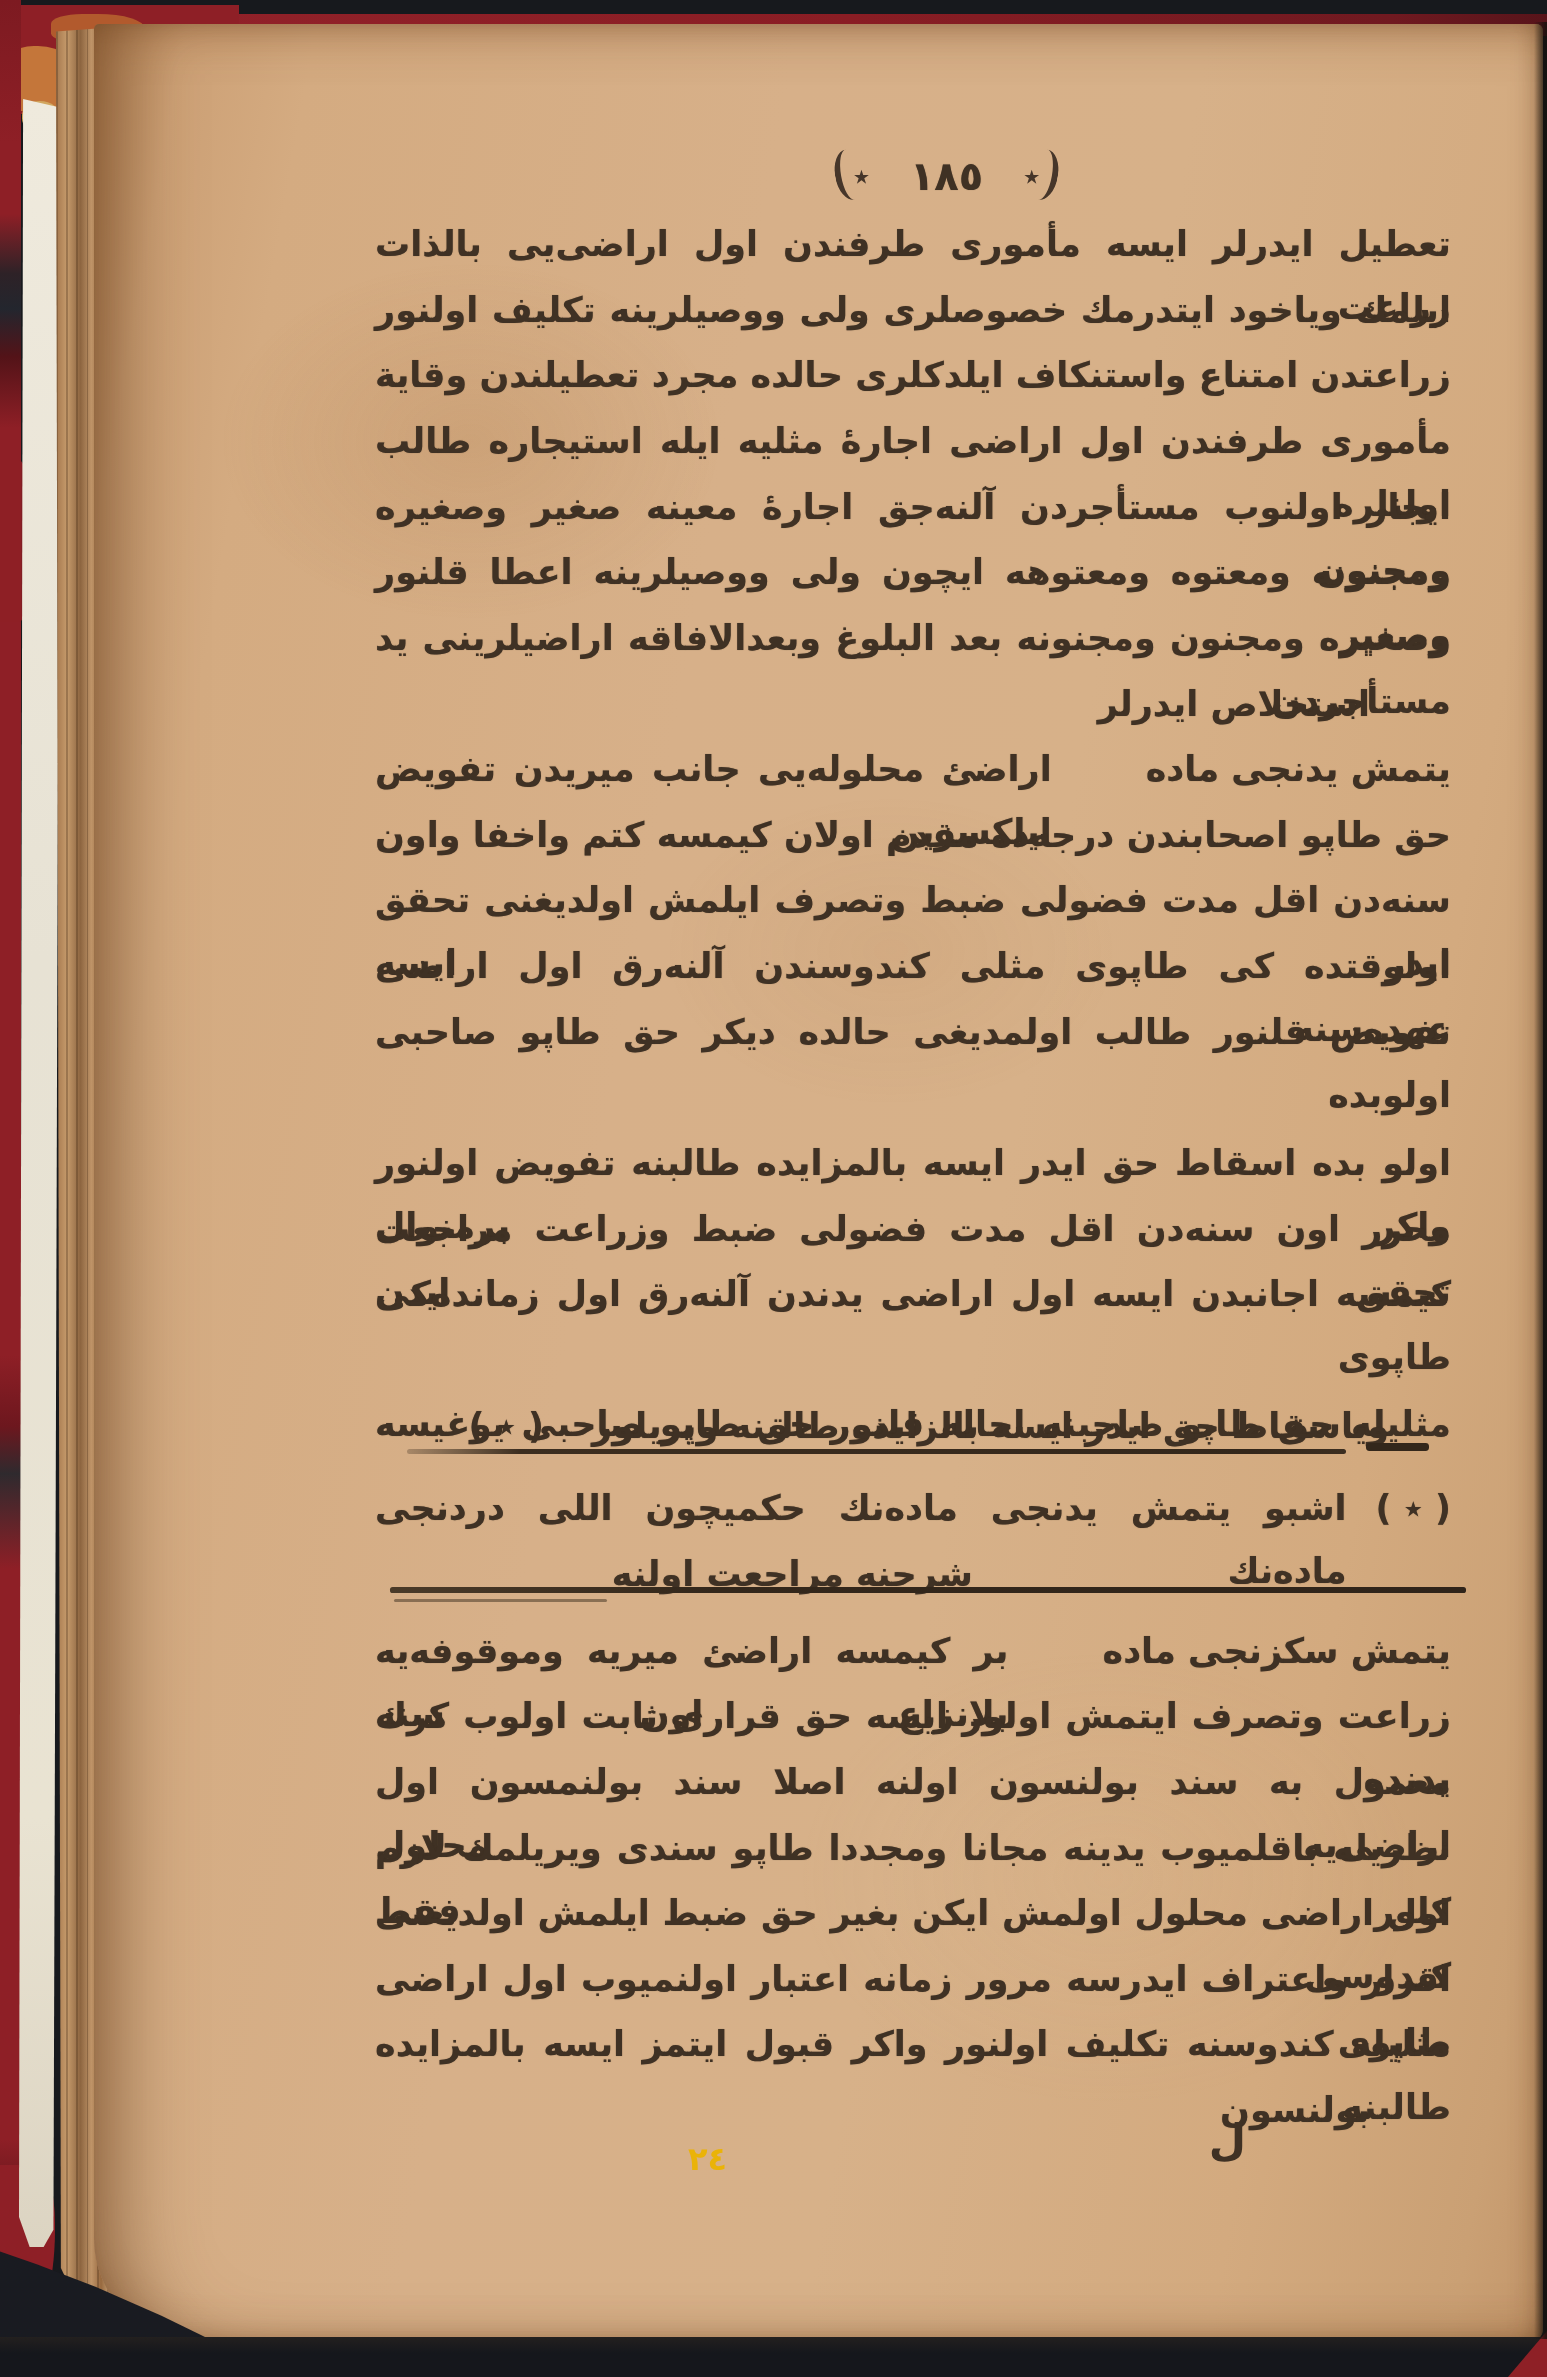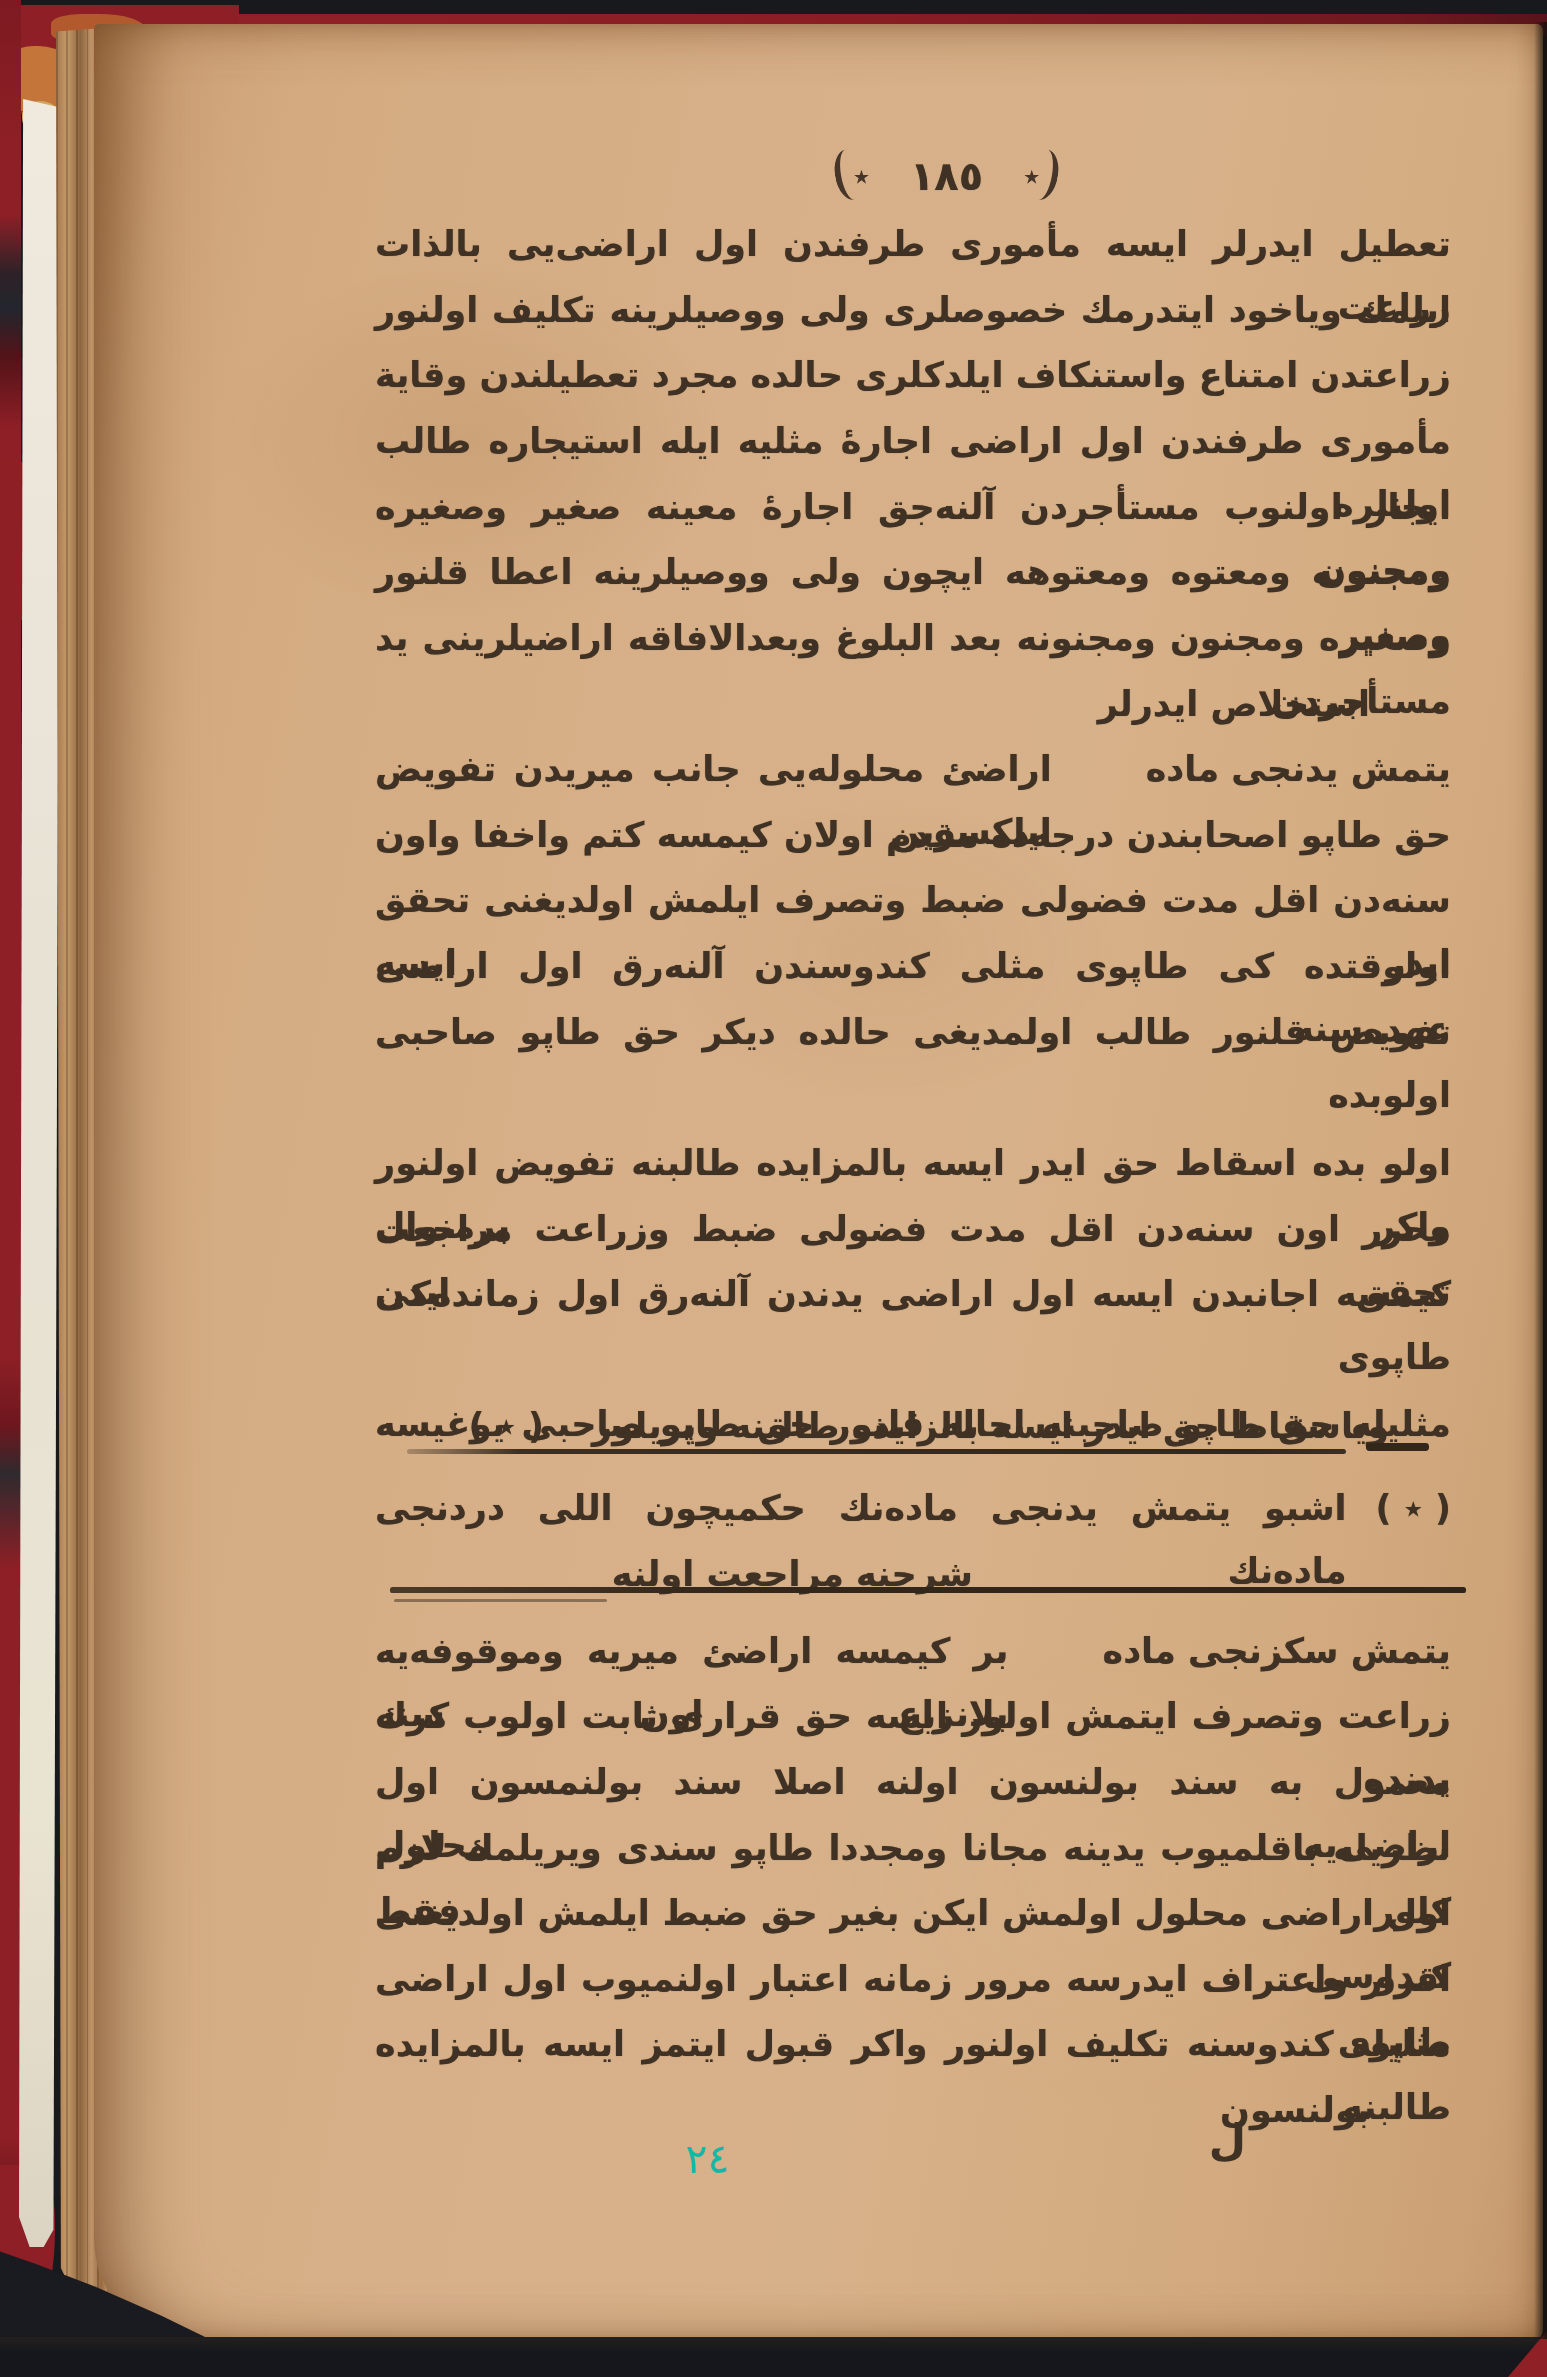--- a/index.html
+++ b/index.html
@@ -87,21 +87,21 @@
   .rule1a{position:absolute;left:407px;top:1449px;width:939px;height:5.1px;border-radius:2.6px;
     background:linear-gradient(to right,rgba(62,47,32,.3),#3c2e20 12%,#33271b 90%,#3c2e20);}
   .rule1b{position:absolute;left:1366px;top:1443px;width:63px;height:7.7px;border-radius:3.4px;background:#33271b;}
   .rule2{position:absolute;left:390px;top:1587px;width:1076px;height:6px;border-radius:2.6px;
     background:linear-gradient(to right,#4a3a28,#33271b 30%,#2f241a);}
   .rule2b{position:absolute;left:394px;top:1599px;width:213px;height:3.4px;border-radius:1.7px;
     background:rgba(60,46,30,.5);}
 
   
   .sig{position:absolute;left:648px;top:2129px;width:119px;height:60px;line-height:60px;
-    text-align:center;font-size:41px;font-weight:400;color:#14b8a6;}
+    text-align:center;font-size:32px;font-weight:700;color:#eab308;}
   .catchword{position:absolute;left:1185px;top:2106px;width:85px;height:68px;line-height:68px;
     text-align:center;font-size:43px;font-weight:700;color:#3f3124;}
 </style>
 </head>
 <body>
 
 <div class="stage">
 
   <div class="cover-top"></div>
   <div class="cover-corner-tl"></div>

